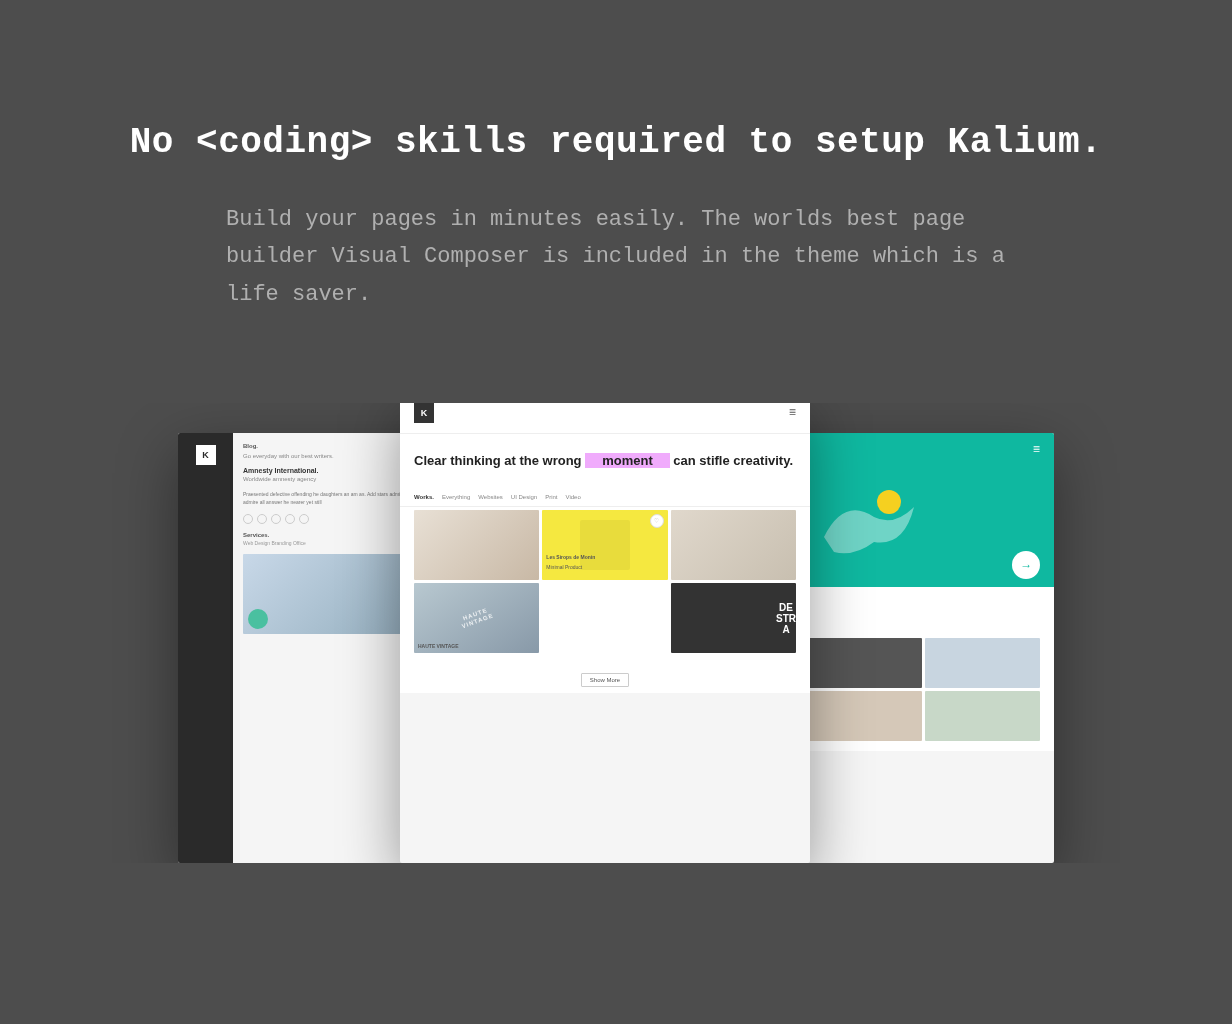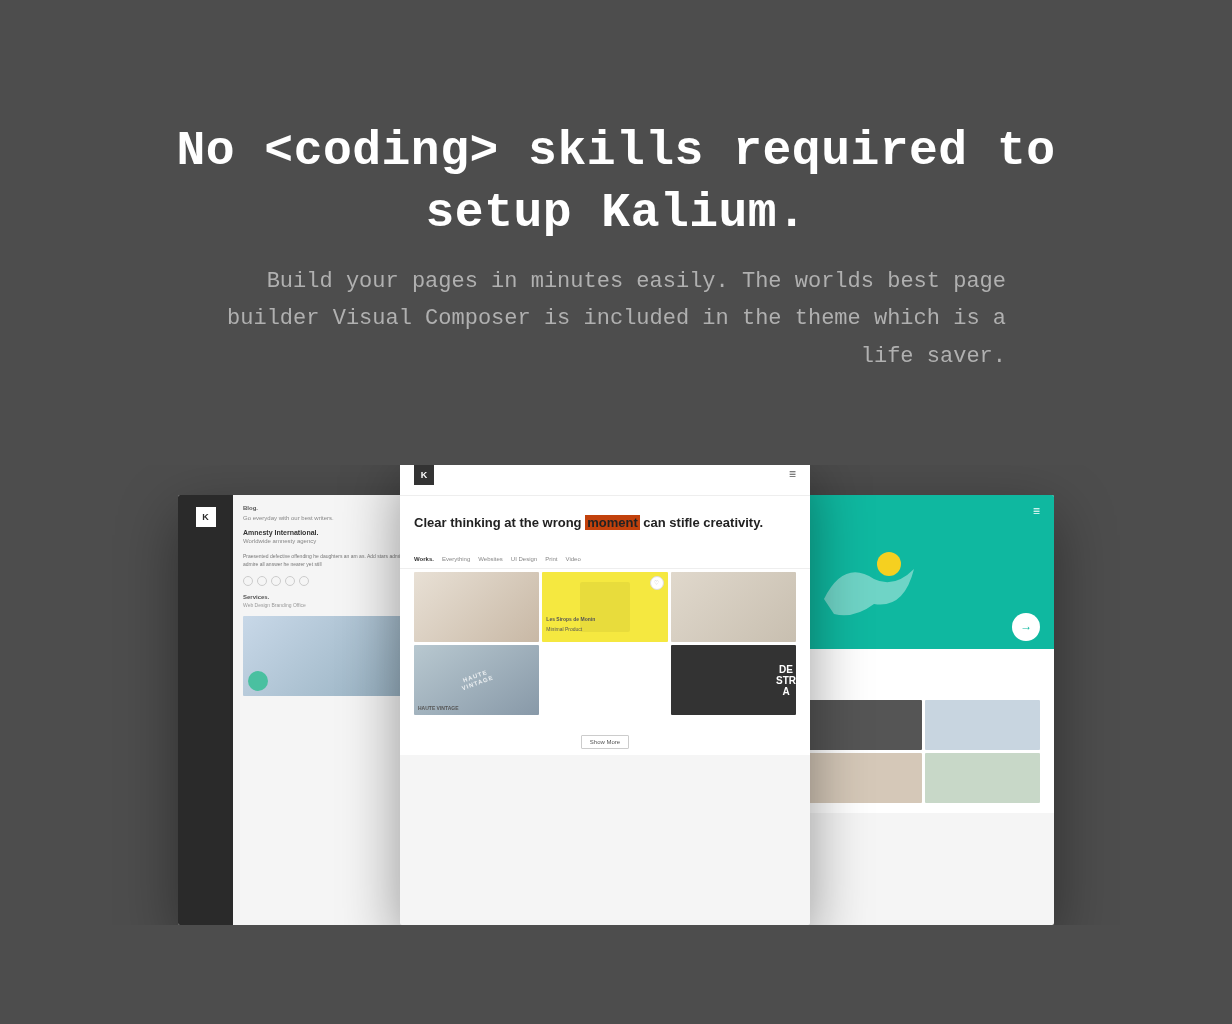--- a/index.html
+++ b/index.html
@@ -25,36 +25,36 @@
       width: 100%;
       padding: 120px 80px 60px 80px;
       display: flex;
       flex-direction: column;
       align-items: center;
       text-align: center;
     }
 
     .main-heading {
       font-family: 'Courier New', Courier, monospace;
-      font-size: 48px;
+      font-size: 36px;
       font-weight: bold;
       color: #ffffff;
       line-height: 1.3;
-      margin-bottom: 18px;
+      margin-bottom: 34px;
       max-width: 980px;
       letter-spacing: 0.5px;
     }
 
     .sub-text {
       font-family: 'Courier New', Courier, monospace;
       font-size: 22px;
       color: #b0b0b0;
       line-height: 1.7;
       max-width: 780px;
-      text-align: right;
+      text-align: left;
     }
 
     .mockups-section {
       width: 100%;
       position: relative;
       display: flex;
       justify-content: center;
       align-items: flex-end;
       margin-top: 30px;
       height: 460px;
@@ -252,22 +252,22 @@
     .center-hero-title {
       font-family: sans-serif;
       font-size: 13px;
       font-weight: 600;
       color: #222;
       line-height: 1.4;
       margin-bottom: 8px;
     }
 
     .highlight-word {
-      background: #c2410c;
-      padding: 0 2px;
+      background: #f0abfc;
+      padding: 0 17px;
     }
 
     .center-nav {
       display: flex;
       gap: 8px;
       padding: 6px 14px;
       background: white;
       border-bottom: 1px solid #eee;
       font-size: 6px;
       font-family: sans-serif;

